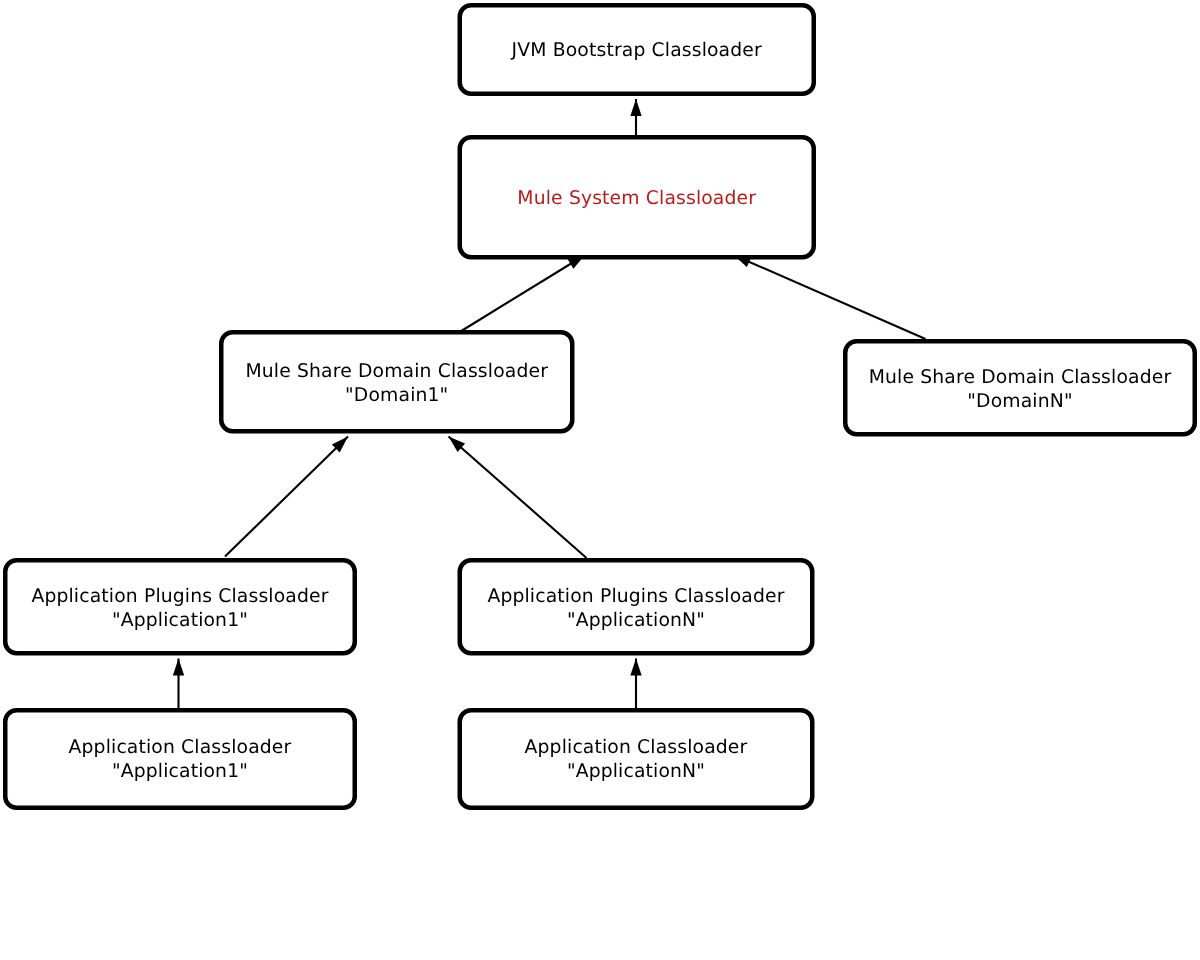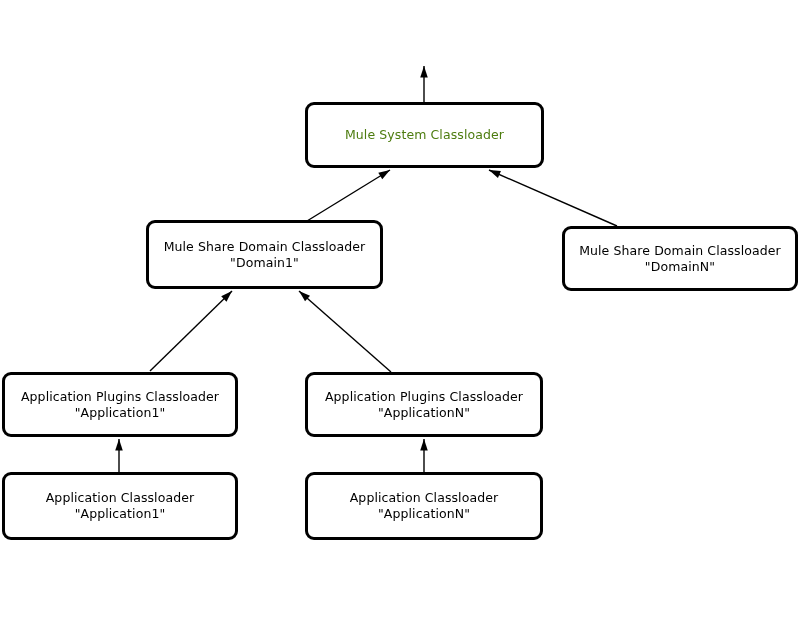--- a/index.html
+++ b/index.html
@@ -76,22 +76,25 @@
       <g>
         <line x1="119" y1="472" x2="119" y2="439" stroke="#000000" stroke-width="1.4"></line>
         <polygon points="119,439 122.77479872739342,450.3908250169893 115.22520127260658,450.3908250169893" fill="#000000"></polygon>
       </g>
       <g>
         <line x1="424" y1="472" x2="424" y2="439" stroke="#000000" stroke-width="1.4"></line>
         <polygon points="424,439 427.77479872739343,450.3908250169893 420.22520127260657,450.3908250169893" fill="#000000"></polygon>
       </g>
     </svg>
 
+  <div class="node" style="left: 305px; top: 2px; width: 239px; height: 62px; border-color: rgb(0, 0, 0); color: rgb(0, 0, 0);">
+    <span class="label">JVM Bootstrap Classloader</span>
+  </div>
 
-  <div class="node" style="left: 305px; top: 102px; width: 239px; height: 66px; border-color: rgb(0, 0, 0); color: #4d7c0f;">
+  <div class="node" style="left: 305px; top: 90px; width: 239px; height: 83px; border-color: rgb(0, 0, 0); color: #b91c1c;">
     <span class="label">Mule System Classloader</span>
   </div>
 
   <div class="node" style="left: 146px; top: 220px; width: 237px; height: 69px; border-color: rgb(0, 0, 0); color: rgb(0, 0, 0);">
     <span class="label">Mule Share Domain Classloader
 "Domain1"</span>
   </div>
 
   <div class="node" style="left: 562px; top: 226px; width: 236px; height: 65px; border-color: rgb(0, 0, 0); color: rgb(0, 0, 0);">
     <span class="label">Mule Share Domain Classloader

